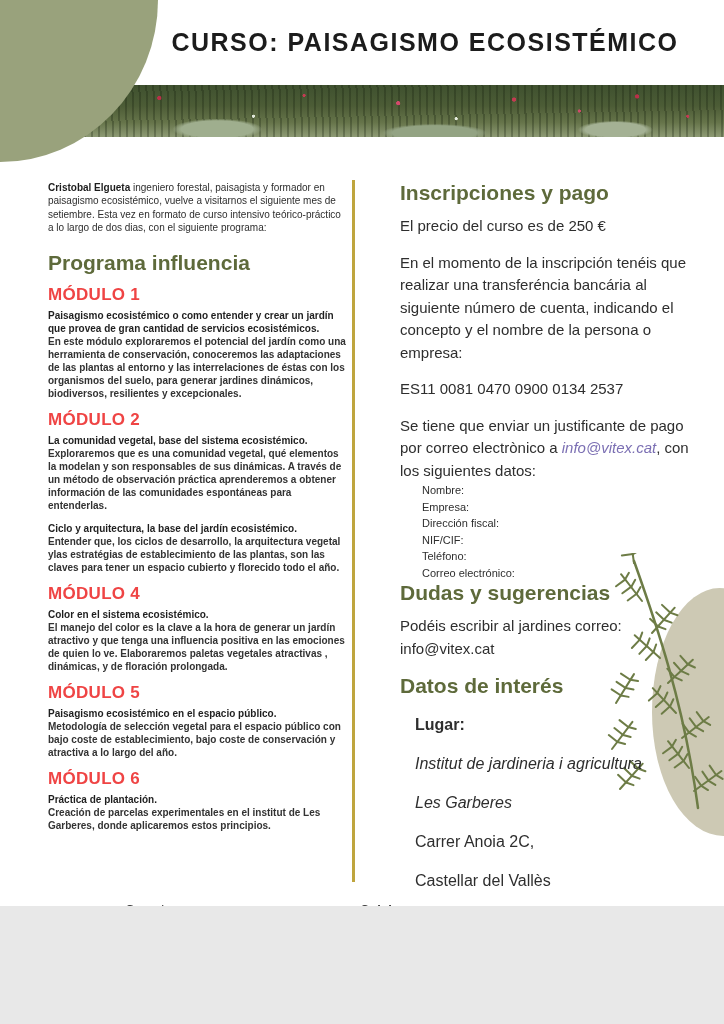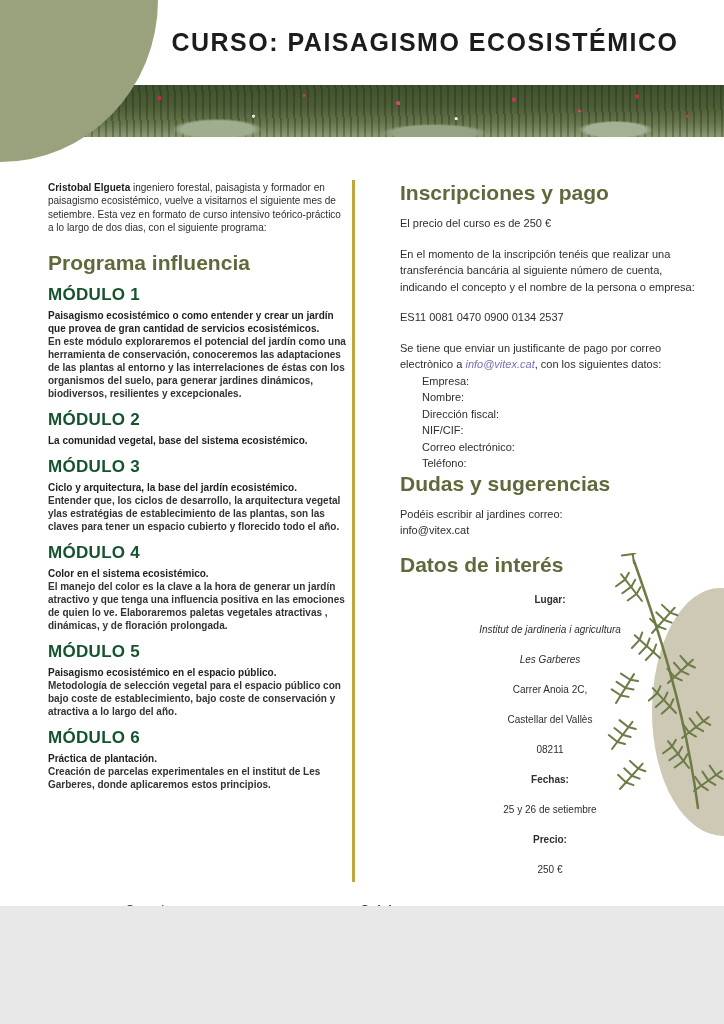--- a/index.html
+++ b/index.html
@@ -50,34 +50,34 @@
   }
   
   .divider{position:absolute;left:352px;top:180px;width:3px;height:702px;background:#bfa53e;z-index:3;}
   .col-left{position:absolute;left:48px;top:181px;width:301px;z-index:3;}
   .col-right{position:absolute;left:400px;top:181px;width:300px;z-index:3;}
 
   .intro{margin:0;font-size:10px;line-height:1.34;color:#2e2e2e;}
   .intro b{color:#1d1d1d;}
   .h-olive{margin:16px 0 0 0;font-size:21px;font-weight:bold;color:#5e6a3b;}
   .module{margin-top:10px;}
-  .module-title{margin:0 0 4px 0;font-size:17px;font-weight:bold;color:#14532d;letter-spacing:.3px;}
+  .module-title{margin:0 0 4px 0;font-size:17px;font-weight:bold;color:#ef4444;letter-spacing:.3px;}
   .module-lead{margin:0;font-size:10px;font-weight:bold;line-height:1.3;color:#1f1f1f;}
   .module-body{margin:0;font-size:10px;line-height:1.3;color:#333;font-weight:bold;}
 
   .col-right .h-olive{margin:0 0 10px 0;}
-  .rp{margin:0 0 14px 0;font-size:11px;line-height:1.5;color:#2e2e2e;}
+  .rp{margin:0 0 14px 0;font-size:15px;line-height:1.5;color:#2e2e2e;}
   .rp.tight{margin-bottom:0;}
   .email-link{font-style:italic;color:#7b6fb3;text-decoration:none;}
   .fields{list-style:none;margin:0 0 0 22px;padding:0;font-size:11px;line-height:1.5;color:#2e2e2e;}
   .h-dudas{margin-top:27px;}
   .h-datos{margin-top:31px;}
   .b{font-weight:bold;color:#1d1d1d;}
   .i{font-style:italic;}
-  .dline{margin:15px;font-size:10px;line-height:1.5;color:#2e2e2e;text-align:center;}
+  .dline{margin:15px;font-size:16px;line-height:1.5;color:#2e2e2e;}
   .dgroup{margin-top:15px;}
   
   .org-label{position:absolute;left:97px;top:902px;font-size:13px;font-weight:normal;color:#3b3b3b;z-index:3;margin-left:28px;}
   .col-label{position:absolute;left:360px;top:902px;font-size:13px;font-weight:bold;color:#3b3b3b;z-index:3;}
   .logo{position:absolute;z-index:3;text-align:center;}
   .logo-garberes{left:105px;top:932px;width:90px;}
   .logo-garberes .name{font-size:7.5px;font-weight:bold;letter-spacing:1.6px;color:#111;margin-top:2px;}
   .logo-garberes .sub{font-size:4px;letter-spacing:.4px;color:#9a9a9a;margin-top:1px;}
   .logo-vitex{left:205px;top:918px;width:92px;}
   .logo-vitex .name{font-size:18px;font-weight:bold;letter-spacing:1px;color:#2f9e57;margin-top:-6px;}
@@ -158,23 +158,23 @@
     <h2 class="h-olive">Programa influencia</h2>
 
     <article class="module">
       <h3 class="module-title">MÓDULO 1</h3>
       <p class="module-lead">Paisagismo ecosistémico o como entender y crear un jardín que provea de gran cantidad de servicios ecosistémicos.</p>
       <p class="module-body">En este módulo exploraremos el potencial del jardín como una herramienta de conservación, conoceremos las adaptaciones de las plantas al entorno y las interrelaciones de éstas con los organismos del suelo, para generar jardines dinámicos, biodiversos, resilientes y excepcionales.</p>
     </article>
     <article class="module">
       <h3 class="module-title">MÓDULO 2</h3>
       <p class="module-lead">La comunidad vegetal, base del sistema ecosistémico.</p>
-    </article>
-    <article class="module">
-      <h3 class="module-title">MÓDULO 3</h3>
+      <p class="module-body">Exploraremos que es una comunidad vegetal, qué elementos la modelan y son responsables de sus dinámicas. A través de un método de observación práctica aprenderemos a obtener información de las comunidades espontáneas para entenderlas.</p>
+    </article>
+    <article class="module">
       <p class="module-lead">Ciclo y arquitectura, la base del jardín ecosistémico.</p>
       <p class="module-body">Entender que, los ciclos de desarrollo, la arquitectura vegetal ylas estratégias de establecimiento de las plantas, son las claves para tener un espacio cubierto y florecido todo el año.</p>
     </article>
     <article class="module">
       <h3 class="module-title">MÓDULO 4</h3>
       <p class="module-lead">Color en el sistema ecosistémico.</p>
       <p class="module-body">El manejo del color es la clave a la hora de generar un jardín atractivo y que tenga una influencia positiva en las emociones de quien lo ve. Elaboraremos paletas vegetales atractivas , dinámicas, y de floración prolongada.</p>
     </article>
     <article class="module">
       <h3 class="module-title">MÓDULO 5</h3>
@@ -188,26 +188,26 @@
     </article>
   </section>
 
   <section class="col-right">
     <h2 class="h-olive">Inscripciones y pago</h2>
     <p class="rp">El precio del curso es de 250 €</p>
     <p class="rp">En el momento de la inscripción tenéis que realizar una transferéncia bancária al siguiente número de cuenta, indicando el concepto y el nombre de la persona o empresa:</p>
     <p class="rp">ES11 0081 0470 0900 0134 2537</p>
     <p class="rp tight"><span>Se tiene que enviar un justificante de pago por correo electrònico a </span><a href="#" class="email-link">info@vitex.cat</a><span>, con los siguientes datos:</span></p>
     <ul class="fields">
+      <li>Nombre:</li>
       <li>Empresa:</li>
-      <li>Nombre:</li>
       <li>Dirección fiscal:</li>
       <li>NIF/CIF:</li>
+      <li>Teléfono:</li>
       <li>Correo electrónico:</li>
-      <li>Teléfono:</li>
     </ul>
 
     <h2 class="h-olive h-dudas">Dudas y sugerencias</h2>
     <p class="rp tight">Podéis escribir al jardines correo:</p>
     <p class="rp">info@vitex.cat</p>
 
     <h2 class="h-olive h-datos">Datos de interés</h2>
     <p class="dline b">Lugar:</p>
     <p class="dline i">Institut de jardineria i agricultura</p>
     <p class="dline i">Les Garberes</p>

